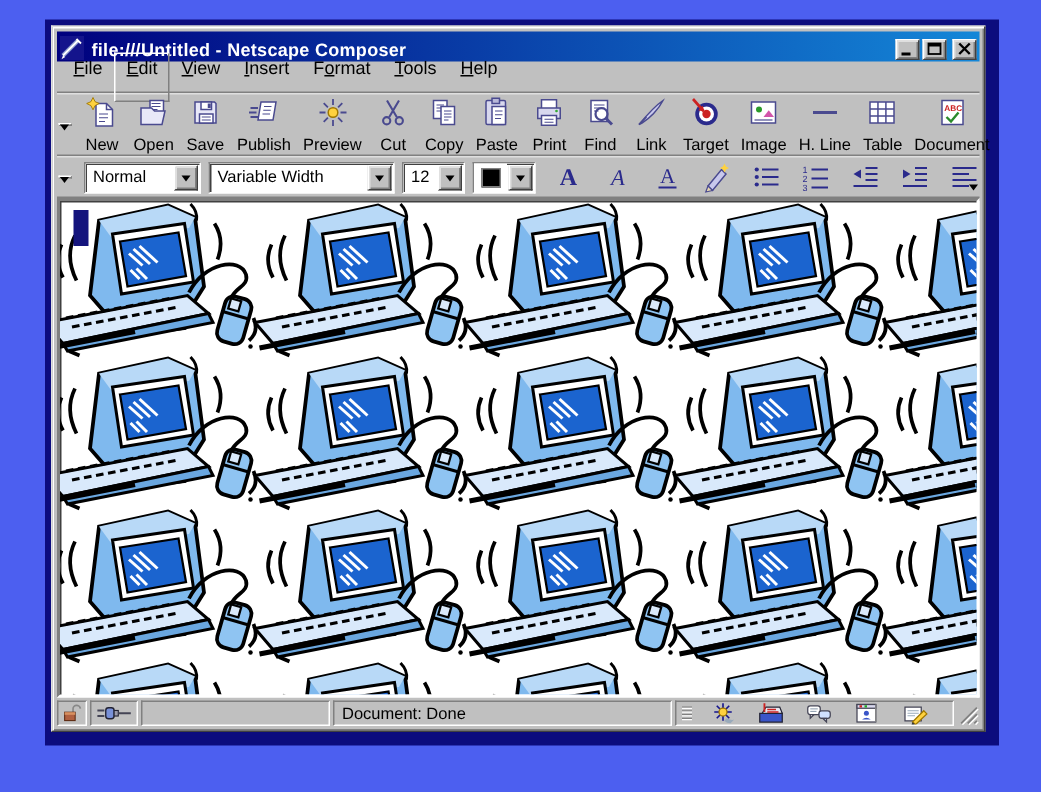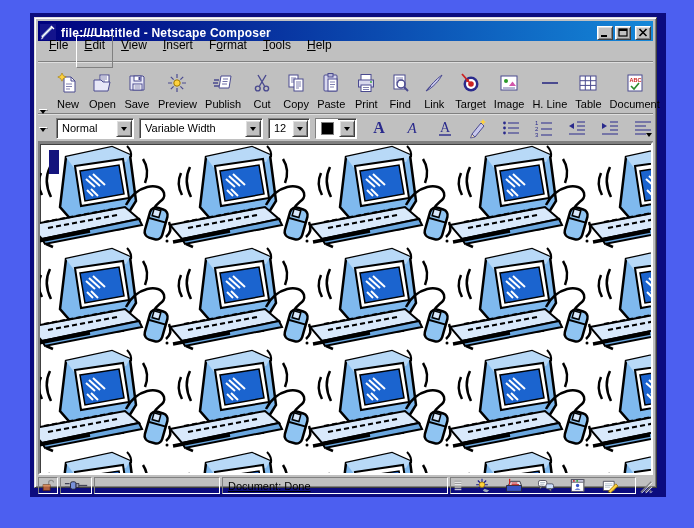--- a/index.html
+++ b/index.html
@@ -23,22 +23,22 @@
           margin-left:2px;display:flex;align-items:center;justify-content:center;flex:0 0 auto;}
   .tb-btn svg{width:12px;height:10px;}
   .tb-btn.close{margin-left:4px;}
   
   .menubar{height:21px;display:flex;align-items:center;font-size:12px;padding-left:3px;
            border-bottom:1px solid #808080;}
   .menu-item{padding:2px 7px 15px;border:1px solid transparent;white-space:nowrap;color:#000;}
   .menu-item.raised{border-color:#ffffff #808080 #808080 #ffffff;}
   .menu-item u{text-underline-offset:1px;}
   
-  .toolbar{height:52px;display:flex;align-items:flex-end;border-top:1px solid #dfdfdf;
-           border-bottom:1px solid #808080;padding:1px 0;}
+  .toolbar{height:42px;display:flex;align-items:center;border-top:1px solid #dfdfdf;
+           border-bottom:1px solid #808080;padding:15px 0;}
   .formatbar{height:28px;display:flex;align-items:center;border-top:1px solid #dfdfdf;
              border-bottom:1px solid #808080;padding:1px 0;gap:5px;}
   .grip{width:9px;flex:0 0 auto;margin:1px 3px 1px 1px;border:1px solid;
         border-color:#ffffff #808080 #808080 #ffffff;position:relative;
         background:repeating-linear-gradient(0deg,#dfdfdf 0 1px,#c0c0c0 1px 2px,#8a8a8a 2px 3px,#c0c0c0 3px 4px);}
   .grip::before{content:"";position:absolute;left:0;top:0;width:0;height:0;
         border:3px solid transparent;border-top:4px solid #000;}
   .tbuttons{display:flex;flex:1;align-items:stretch;}
   .tbtn{display:flex;flex-direction:column;align-items:center;justify-content:space-between;
         padding:2px 3px 1px;min-width:34px;flex:1 1 auto;background:transparent;border:1px solid transparent;}
@@ -64,21 +64,21 @@
            box-shadow:inset 1px 1px 0 #404040;}
   .content svg.tiles{position:absolute;left:0;top:0;}
   .caret{position:absolute;left:9px;top:6px;width:10px;height:24px;background:#14147d;}
   
   .statusbar{height:19px;display:flex;align-items:stretch;gap:2px;padding-top:2px;font-size:11px;}
   .cell{border:1px solid;border-color:#808080 #ffffff #ffffff #808080;display:flex;
         align-items:center;padding:0 3px;}
   .cell.icon-cell{justify-content:center;padding:0 2px;}
   .cell.icon-cell svg{height:13px;}
   .cell.progress{width:126px;}
-  .cell.doc-status{width:226px;padding-left:5px;color:#000;text-decoration:underline;}
+  .cell.doc-status{width:226px;padding-left:5px;color:#000;}
   .cell.dock{flex:1;gap:9px;justify-content:flex-start;padding-left:2px;}
   .dock-handle{display:flex;}
   .dock-handle svg{width:10px;height:15px;}
   .dock-ico{display:flex;}
   .dock-ico svg{width:20px;height:15px;}
   .grip-corner{width:15px;display:flex;align-items:flex-end;justify-content:flex-end;}
   .grip-corner svg{width:14px;height:14px;}
 </style>
 </head>
 <body>
@@ -151,34 +151,34 @@
                   <path d="M4,4h13l1,1v13H4z" fill="#e8e8f8" stroke="#4a4a8f"></path>
                   <rect x="8" y="4" width="7" height="5" fill="#fff" stroke="#4a4a8f"></rect>
                   <rect x="12.5" y="5" width="2" height="3" fill="#4a4a8f"></rect>
                   <rect x="7" y="12" width="9" height="6" fill="#fff" stroke="#4a4a8f"></rect>
                   <path d="M8.5,14h6M8.5,16h6" stroke="#4a4a8f" stroke-width="0.7"></path>
                 </svg></span>
               <span class="lbl">Save</span>
             </div>
             <div class="tbtn">
               <span><svg viewBox="0 0 22 22">
+                  <path d="M9,4h10l-2,12H7z" fill="#fff" stroke="#4a4a8f"></path>
+                  <path d="M11,7h5M10.5,9.5h5M10,12h5" stroke="#4a4a8f" stroke-width="0.8"></path>
+                  <path d="M2,8h5M1,11h5M2,14h5" stroke="#4a4a8f" stroke-width="1.3"></path>
+                </svg></span>
+              <span class="lbl">Publish</span>
+            </div>
+            <div class="tbtn">
+              <span><svg viewBox="0 0 22 22">
                   <g stroke="#4a4a8f" stroke-width="1.2">
                     <path d="M11,2v4M11,16v4M2,11h4M16,11h4M4.8,4.8l2.8,2.8M14.4,14.4l2.8,2.8M17.2,4.8l-2.8,2.8M7.6,14.4l-2.8,2.8"></path>
                   </g>
                   <circle cx="11" cy="11" r="3.2" fill="#ffd23e" stroke="#a07800"></circle>
                 </svg></span>
               <span class="lbl">Preview</span>
-            </div>
-            <div class="tbtn">
-              <span><svg viewBox="0 0 22 22">
-                  <path d="M9,4h10l-2,12H7z" fill="#fff" stroke="#4a4a8f"></path>
-                  <path d="M11,7h5M10.5,9.5h5M10,12h5" stroke="#4a4a8f" stroke-width="0.8"></path>
-                  <path d="M2,8h5M1,11h5M2,14h5" stroke="#4a4a8f" stroke-width="1.3"></path>
-                </svg></span>
-              <span class="lbl">Publish</span>
             </div>
             <div class="tbtn">
               <span><svg viewBox="0 0 22 22">
                   <g fill="none" stroke="#4a4a8f" stroke-width="1.4">
                     <path d="M7,3l6.5,11M15,3 8.5,14"></path>
                     <circle cx="6.8" cy="16.5" r="2.4"></circle>
                     <circle cx="15.2" cy="16.5" r="2.4"></circle>
                   </g>
                 </svg></span>
               <span class="lbl">Cut</span>

